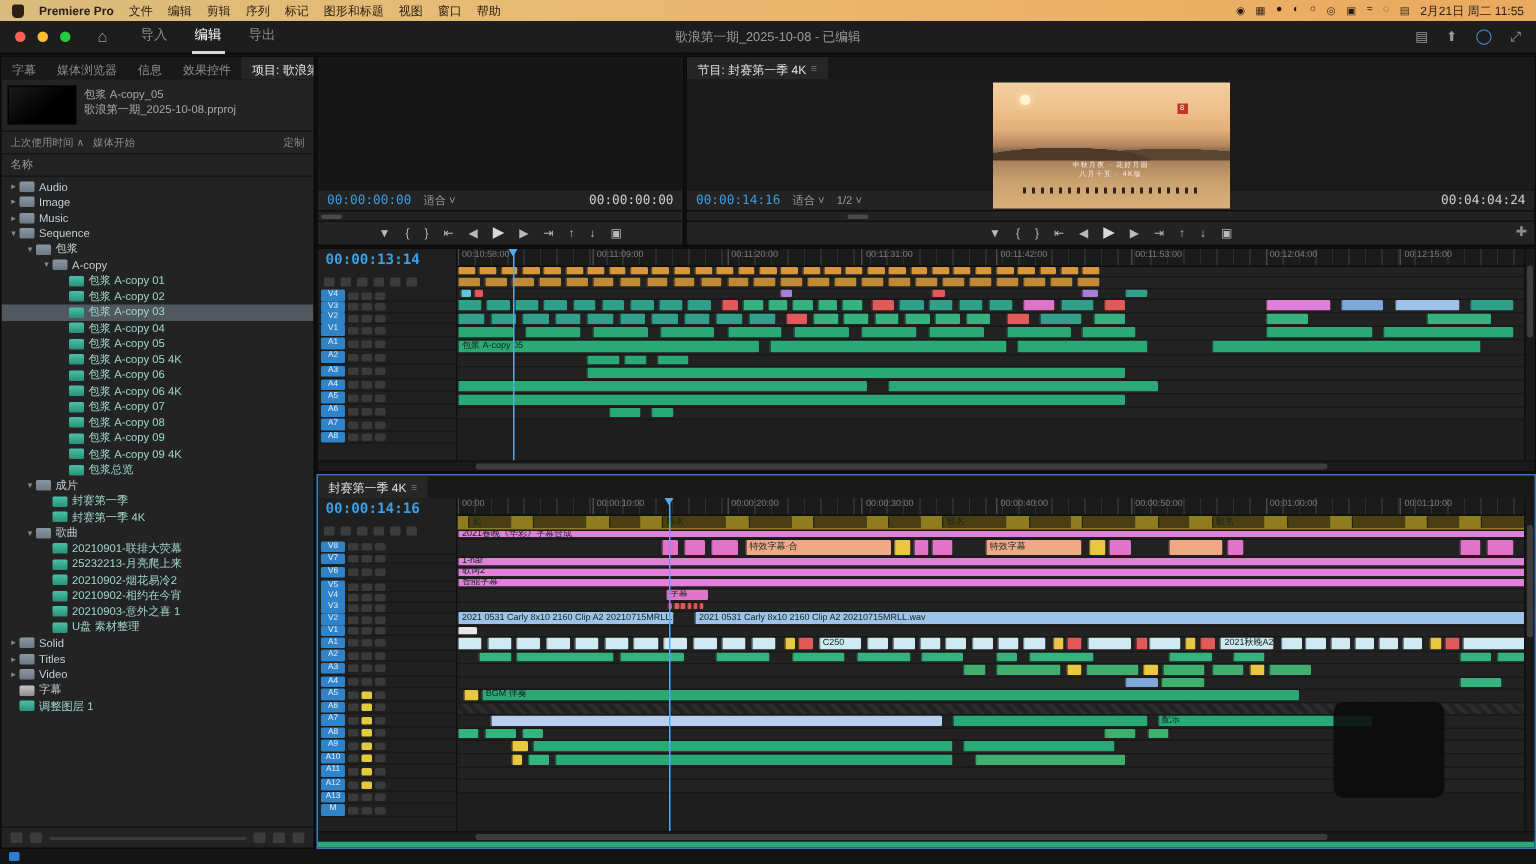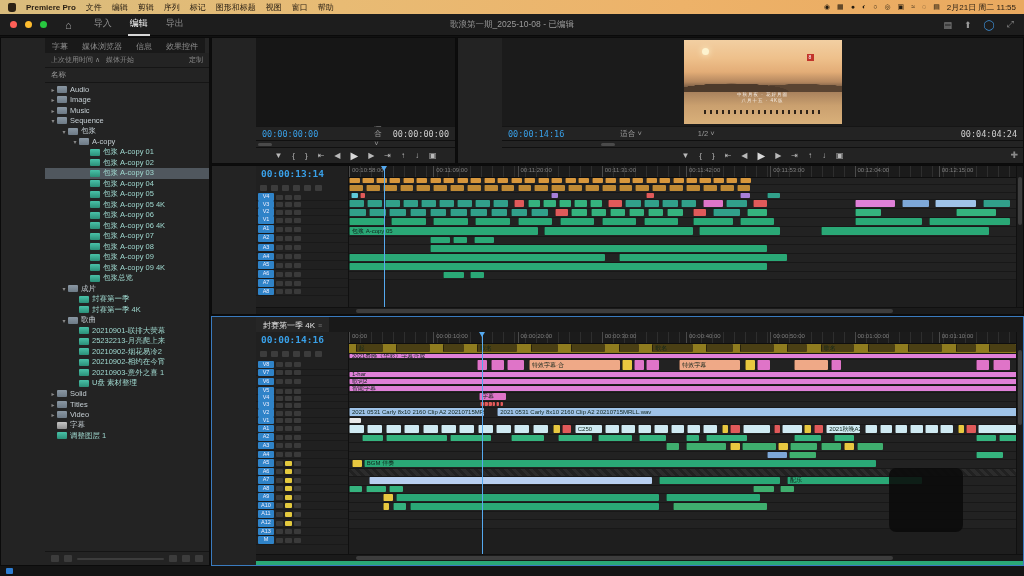--- a/index.html
+++ b/index.html
@@ -22,21 +22,21 @@
   .hdr-tabs{display:flex;gap:14px;margin-left:12px;}
   .hdr-tab{color:#8e8e8e;font-size:9px;padding:4px 2px;}
   .hdr-tab.active{color:#fff;border-bottom:2px solid #d6d6d6;}
   .hdr-title{position:absolute;left:50%;top:50%;transform:translate(-50%,-50%);color:#9b9b9b;font-size:8.5px;white-space:nowrap;}
   .hdr-right{margin-left:auto;display:flex;gap:12px;align-items:center;}
   .hdr-right .hic{color:#9a9a9a;font-size:9px;}
   .hic.blue{color:#3d8fd6;font-size:10px;}
 
   
   .workspace{position:absolute;top:37px;left:0;right:0;bottom:10px;display:flex;background:#0c0c0c;gap:1px;}
-  .panel{background:#232323;border:1px solid #0b0b0b;position:relative;padding-left:44px;}
+  .panel{background:#232323;border:1px solid #0b0b0b;position:relative;}
   .panel.focused{border:1px solid #3a7bbf;}
   .ptabs{height:15px;background:#191919;display:flex;align-items:stretch;font-size:8px;color:#8e8e8e;overflow:hidden;white-space:nowrap;}
   .ptab{padding:2px 7px 0 7px;display:flex;align-items:center;gap:3px;}
   .ptab.active{background:#262626;color:#e3e3e3;}
   .ptab .pmenu{color:#777;font-size:7px;}
 
   
   .left-col{width:210px;display:flex;flex-direction:column;}
   .proj{flex:1;display:flex;flex-direction:column;overflow:hidden;}
   .preview{display:flex;gap:5px;padding:4px;border-bottom:1px solid #151515;}
@@ -71,21 +71,21 @@
   .frame .mtn{position:absolute;left:0;right:0;top:38px;height:14px;background:radial-gradient(60% 100% at 30% 100%,#4d3a2b 60%,transparent 61%),radial-gradient(70% 100% at 75% 100%,#5a4432 55%,transparent 56%);}
   .frame .moon{position:absolute;left:18px;top:8px;width:7px;height:7px;border-radius:50%;background:#fdf3cf;box-shadow:0 0 6px #fdf3cf;}
   .frame .ftitle{position:absolute;left:0;right:0;top:16px;text-align:center;color:#f6d35c;font-weight:bold;font-size:12px;letter-spacing:2px;text-shadow:0 0 4px #a96a20;font-family:"Liberation Serif","DejaVu Serif",serif;}
   .frame .fseal{position:absolute;right:28px;top:14px;width:7px;height:7px;background:#c2332a;color:#fff;font-size:5px;text-align:center;line-height:7px;}
   .frame .fsub{position:absolute;left:0;right:0;top:52px;text-align:center;color:rgba(255,255,255,.85);font-size:4.5px;letter-spacing:1px;line-height:6px;}
   .frame .crowd{position:absolute;left:20px;right:20px;bottom:10px;height:4px;
     background:repeating-linear-gradient(90deg,#2e2318 0 2px,transparent 2px 6px);}
   .mon-ctl{height:14px;display:flex;align-items:center;padding:0 6px;gap:8px;font-size:8px;border-top:1px solid #151515;}
   .tc-blue{color:#39a0e8;font-family:"DejaVu Sans Mono",monospace;font-size:8.5px;}
   .tc-white{color:#cfcfcf;font-family:"DejaVu Sans Mono",monospace;font-size:8.5px;margin-left:auto;}
-  .fitdd{color:#9a9a9a;font-size:7.5px;margin-left:48px;}
+  .fitdd{color:#9a9a9a;font-size:7.5px;}
   .scrub{height:7px;position:relative;border-top:1px solid #101010;}
   .scrub .sthumb{position:absolute;left:2px;top:2px;width:14px;height:3px;background:#4a4a4a;border-radius:2px;}
   .transport{height:16px;display:flex;align-items:center;justify-content:center;gap:10px;color:#b5b5b5;border-top:1px solid #101010;}
   .tbtn{font-size:8px;color:#b9b9b9;}
   .tbtn.play{font-size:10px;color:#d9d9d9;}
   .mon-plus{position:absolute;right:5px;bottom:3px;color:#8a8a8a;font-size:9px;}
 
   
   .timeline{display:flex;flex-direction:column;overflow:hidden;}
   #tl1{height:150px;}
@@ -182,20 +182,27 @@
 
     <div class="left-col panel">
       <div class="ptabs" id="left-ptabs">
           <span class="ptab">字幕</span>
           <span class="ptab">媒体浏览器</span>
           <span class="ptab">信息</span>
           <span class="ptab">效果控件</span>
           <span class="ptab active">项目: 歌浪第一期_2025-10-08</span>
         </div>
       <div class="proj">
+        <div class="preview">
+          <div class="thumb"></div>
+          <div class="pv-meta">
+            <div>包浆 A-copy_05</div>
+            <div>歌浪第一期_2025-10-08.prproj</div>
+          </div>
+        </div>
         <div class="filterrow">
           <span>上次使用时间 ∧</span>
           <span>媒体开始</span>
           <span class="fr-r">定制</span>
         </div>
         <div class="listhdr">
           <span>名称</span>
         </div>
         <div class="tree" id="proj-tree">
             <div class="trow" style="padding-left: 4px;">
@@ -403,20 +410,23 @@
               <span class="tbtn play">▶</span>
               <span class="tbtn">▶</span>
               <span class="tbtn">⇥</span>
               <span class="tbtn">↑</span>
               <span class="tbtn">↓</span>
               <span class="tbtn">▣</span>
             </div>
         </div>
 
         <div class="mon mon-prog panel">
+          <div class="ptabs" id="prog-tabs">
+              <span class="ptab active">节目: 封赛第一季 4K<span class="pmenu">≡</span></span>
+            </div>
           <div class="viewer">
             <div class="frame">
               <div class="moon"></div>
               <div class="mtn"></div>
               <div class="fseal">8</div>
               <div class="fsub">
                 <div>中秋月夜 · 花好月圆</div>
                 <div>八月十五 · 4K版</div>
               </div>
               <div class="crowd"></div>

